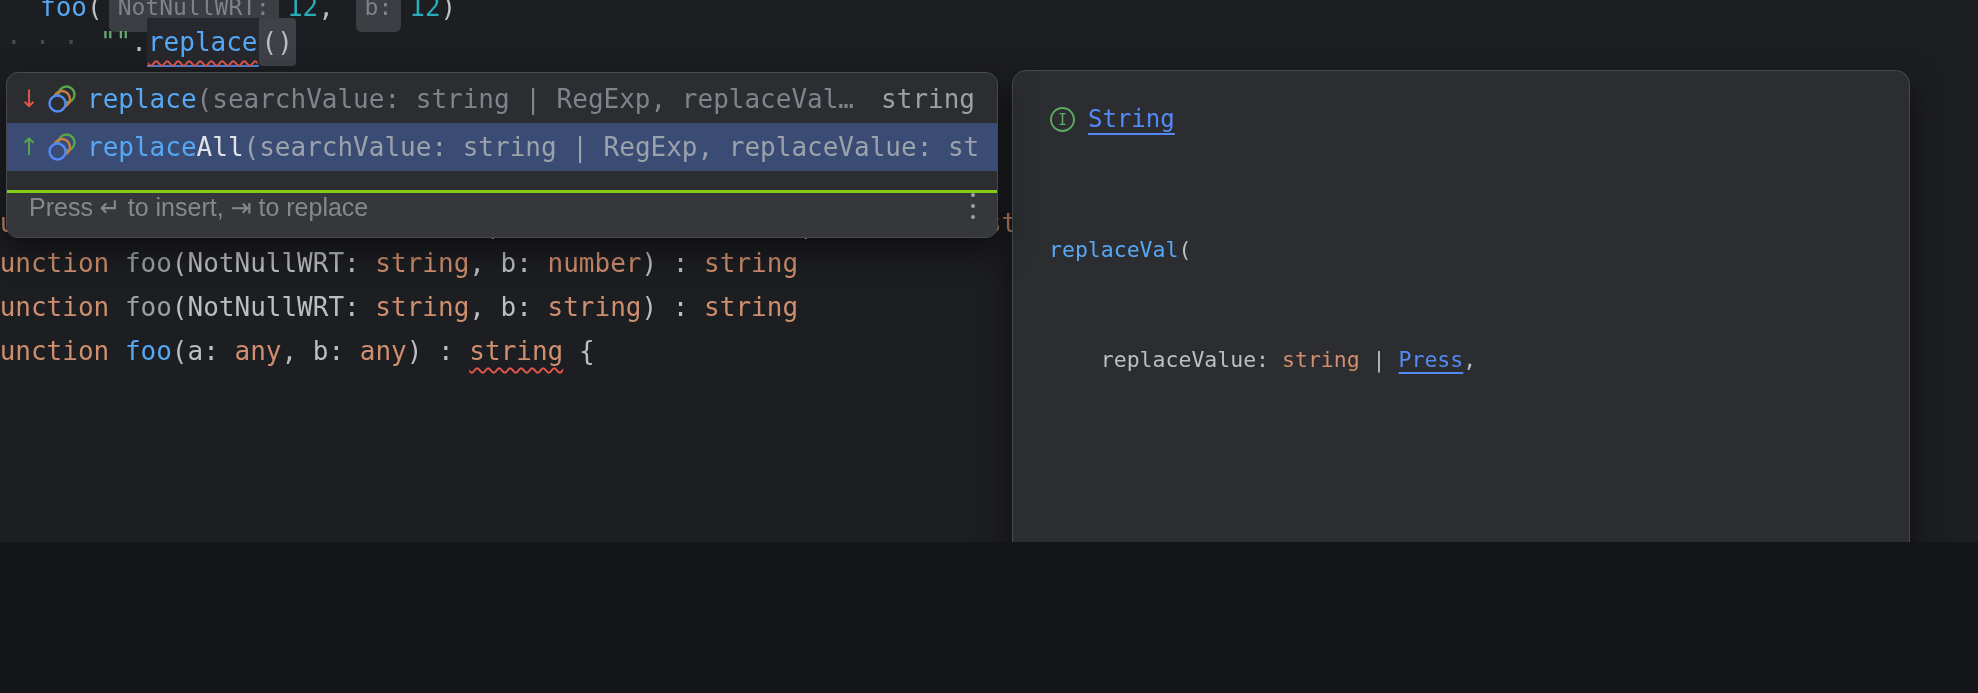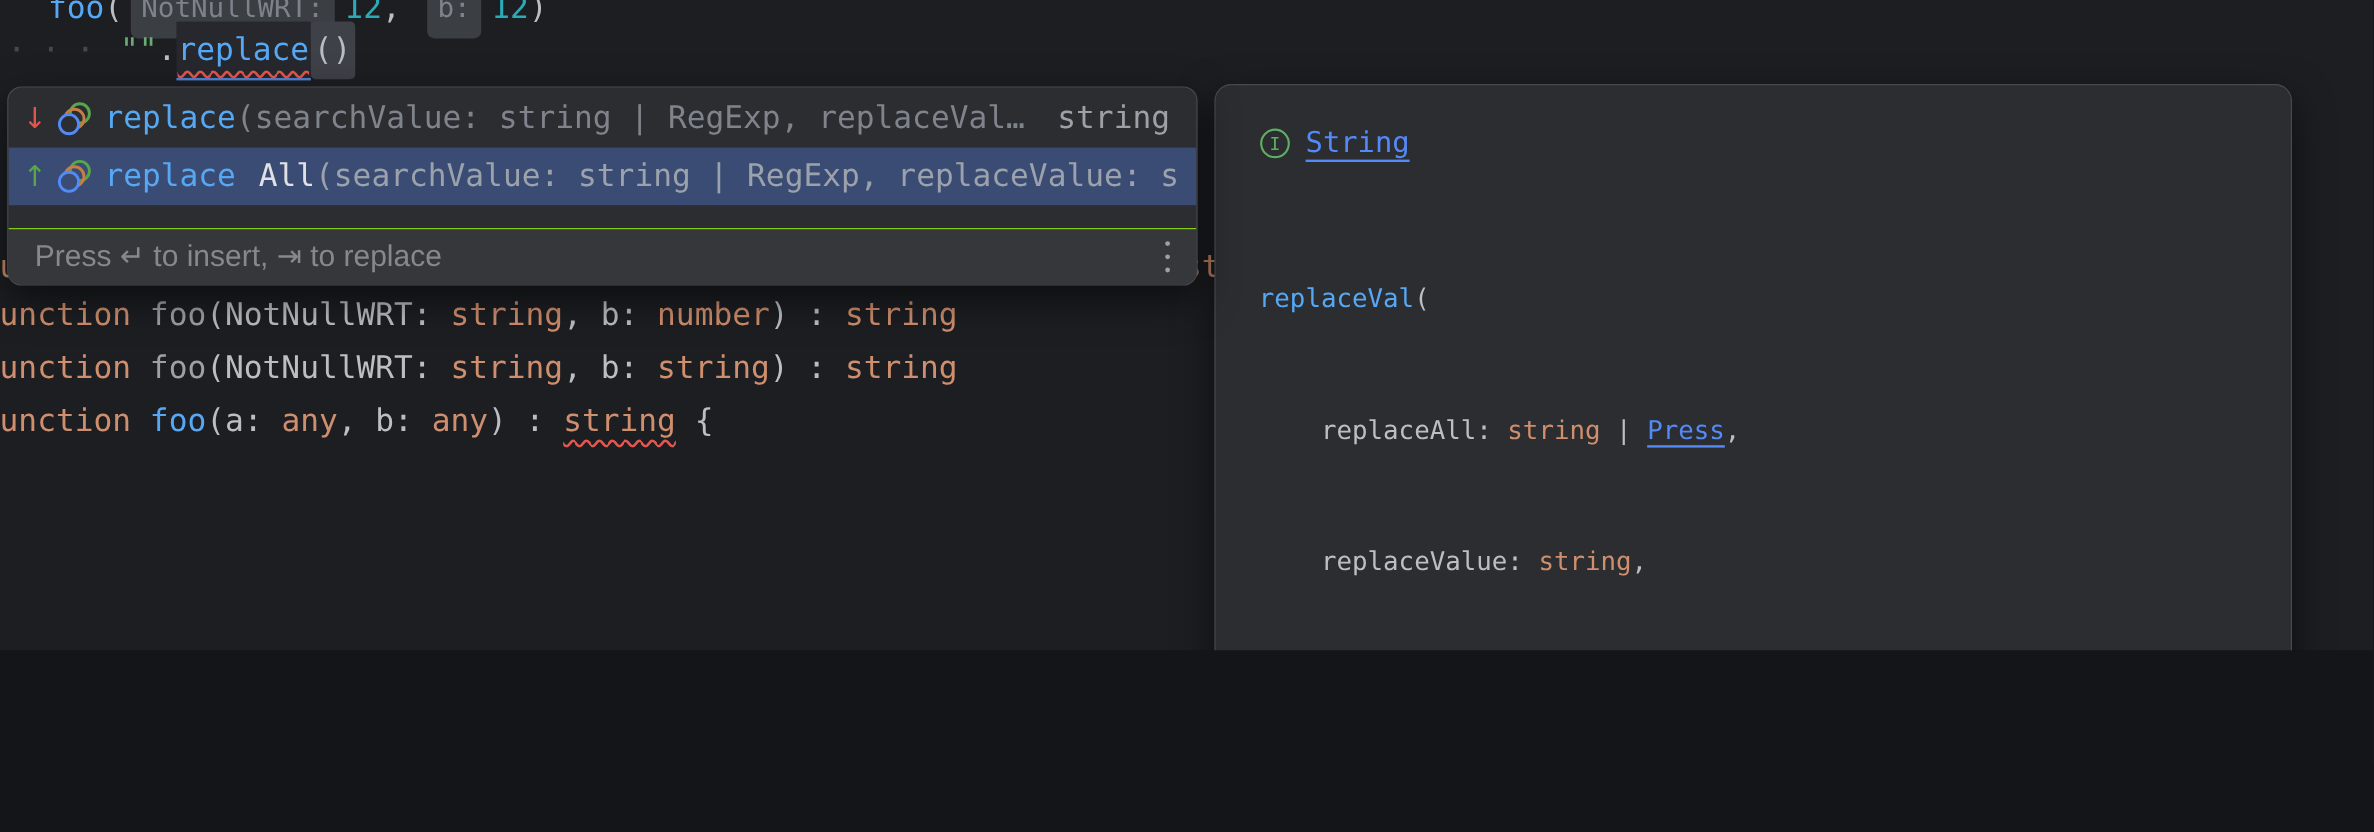--- a/index.html
+++ b/index.html
@@ -37,27 +37,27 @@
        display:flex;flex-direction:column;overflow:hidden;}
   .cmp-rows{padding-top:2px;}
   .cmp-row{height:48px;display:flex;align-items:center;padding:0 14px 0 12px;
            font:26px/48px "DejaVu Sans Mono",monospace;white-space:pre;overflow:hidden;}
   .cmp-row.selected{background:var(--selection,#3B4C74);}
   .cmp-arrow{width:28px;flex:0 0 28px;font:24px/1 "DejaVu Sans",sans-serif;}
   .cmp-arrow.down{color:#E0564F;}
   .cmp-arrow.up{color:#57A64A;}
   .m-icon{flex:0 0 30px;width:30px;height:30px;margin-right:10px;display:flex;align-items:center;}
   .cmp-name{color:var(--code-blue,#56A8F5);}
-  .cmp-name-rest{color:var(--doc-text,#DFE1E5);margin-left:19px;}
+  .cmp-name-rest{color:var(--doc-text,#DFE1E5);}
   .cmp-sig{color:var(--dim,#7F838B);overflow:hidden;text-align:right;}
   .cmp-row.selected .cmp-sig{color:#9CA2AB;}
   .cmp-ret{margin-left:auto;color:#9DA0A6;padding-right:8px;}
   .cmp-spacer{flex:1;}
-  .cmp-footer{height:47px;flex:0 0 47px;background:var(--footer-bg,#35373A);border-top:1px solid #84cc16;
-              display:flex;align-items:center;padding:0 22px;
+  .cmp-footer{height:47px;flex:0 0 47px;background:var(--footer-bg,#35373A);border-top:3px solid #84cc16;
+              display:flex;align-items:flex-start;padding:0 22px;
               color:var(--footer-text,#85888E);font-size:25px;}
   .cmp-footer-menu{margin-left:auto;color:#9DA0A6;display:flex;flex-direction:column;gap:7px;cursor:pointer;}
   .dot{width:4px;height:4px;border-radius:50%;background:#9DA0A6;}
 
   
   #doc{position:absolute;left:1012px;top:70px;width:898px;height:598px;z-index:4;
        background:var(--popup-bg,#2B2D30);border:1px solid var(--popup-border,#47494E);
        border-radius:14px;box-shadow:0 12px 32px rgba(0,0,0,.55);
        padding:30px 0 0 36px;overflow:hidden;}
   .doc-header{display:flex;align-items:center;gap:12px;margin-top:4px;}
@@ -134,22 +134,21 @@
         <svg width="27" height="27" viewBox="0 0 27 27">
           <circle cx="13.5" cy="13.5" r="11.5" fill="none" stroke="#5FAD65" stroke-width="1.8"></circle>
           <text x="13.5" y="19" text-anchor="middle" font-family="DejaVu Sans Mono, monospace" font-size="15" fill="#5FAD65">I</text>
         </svg>
       </span>
       <span class="doc-title">String</span>
     </div>
 
     <div class="doc-sig">
       <div><span class="tok-name">replaceVal</span><span class="tok-plain">(</span></div>
-      <div><span class="tok-plain">    replaceAll: </span><span class="tok-type">string</span><span class="tok-plain"> | </span><span class="tok-link">Press</span><span class="tok-plain">,</span></div>
-      <div><span class="tok-plain">    replaceValue: </span><span class="tok-type">string</span><span class="tok-plain">,</span></div>
+      <div><span class="tok-plain">    replaceValue: </span><span class="tok-type">string</span><span class="tok-plain"> | </span><span class="tok-link">Press</span><span class="tok-plain">,</span></div>
     </div>
 
     <span class="doc-pencil">
       <svg width="34" height="34" viewBox="0 0 24 24" fill="none" stroke="#B4B8BF" stroke-width="1.5" stroke-linejoin="round">
         <path d="M4.2 19.8 L7.6 19 L19.4 7.2 a1.9 1.9 0 0 0 0-2.7 L18.9 4 a1.9 1.9 0 0 0-2.7 0 L4.9 16.3 Z"></path>
       </svg>
     </span>
     <span class="doc-kebab">
       <span class="dot"></span>
         <span class="dot"></span>

